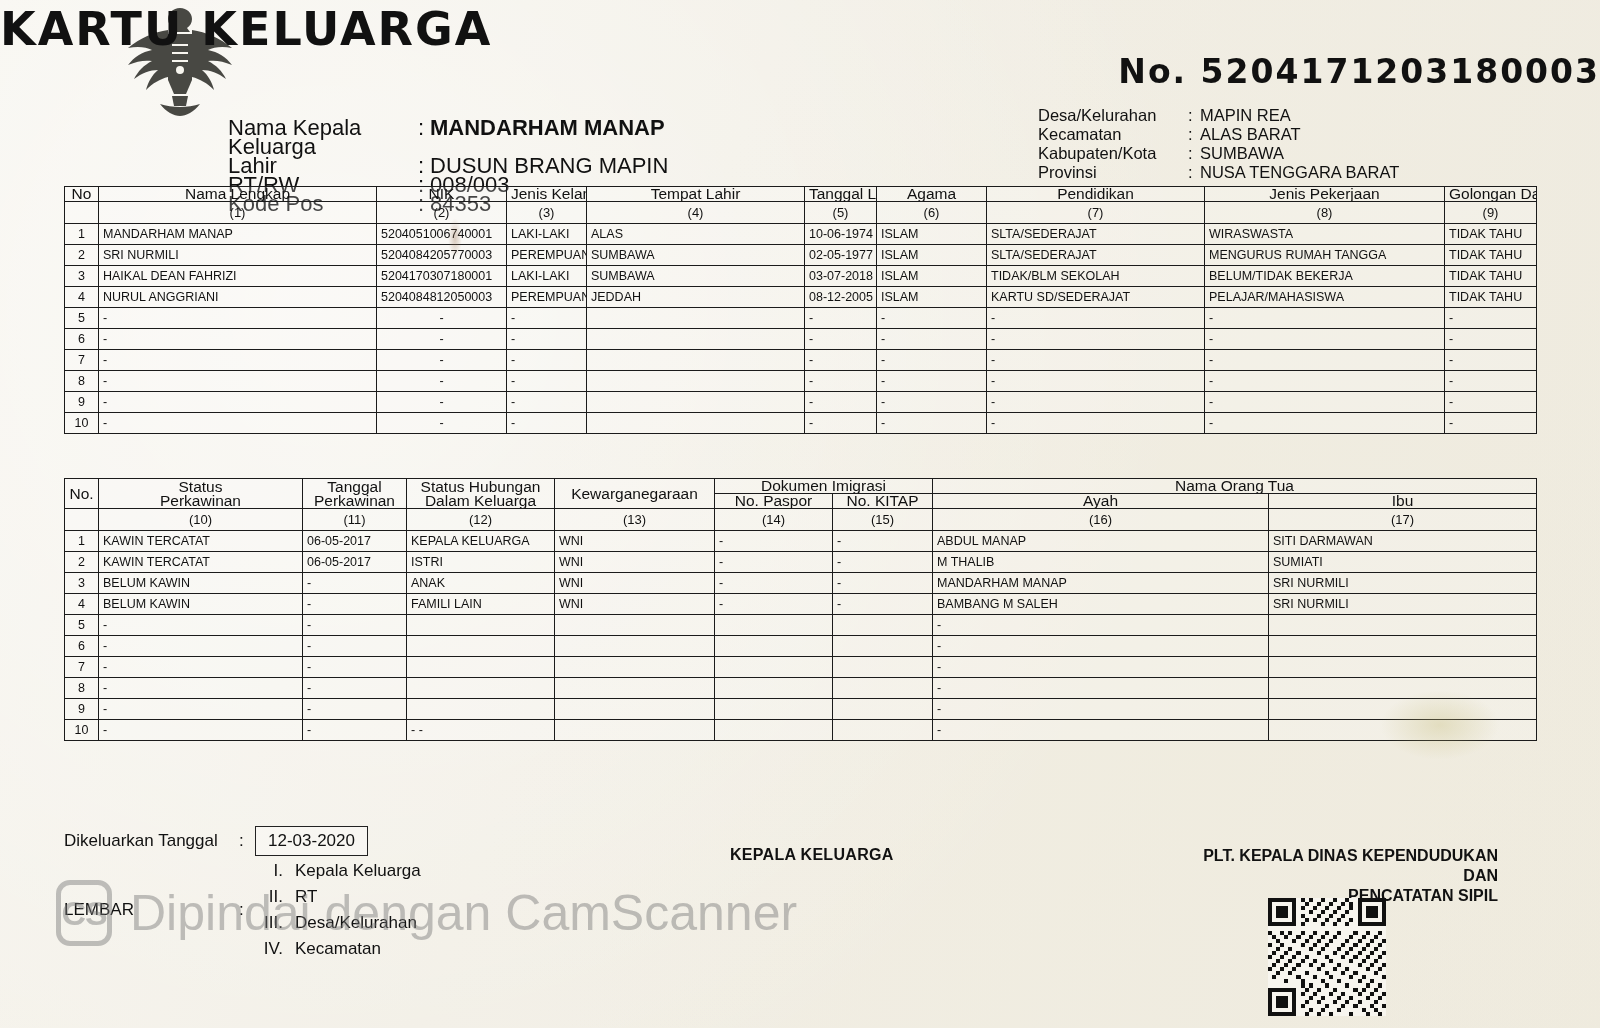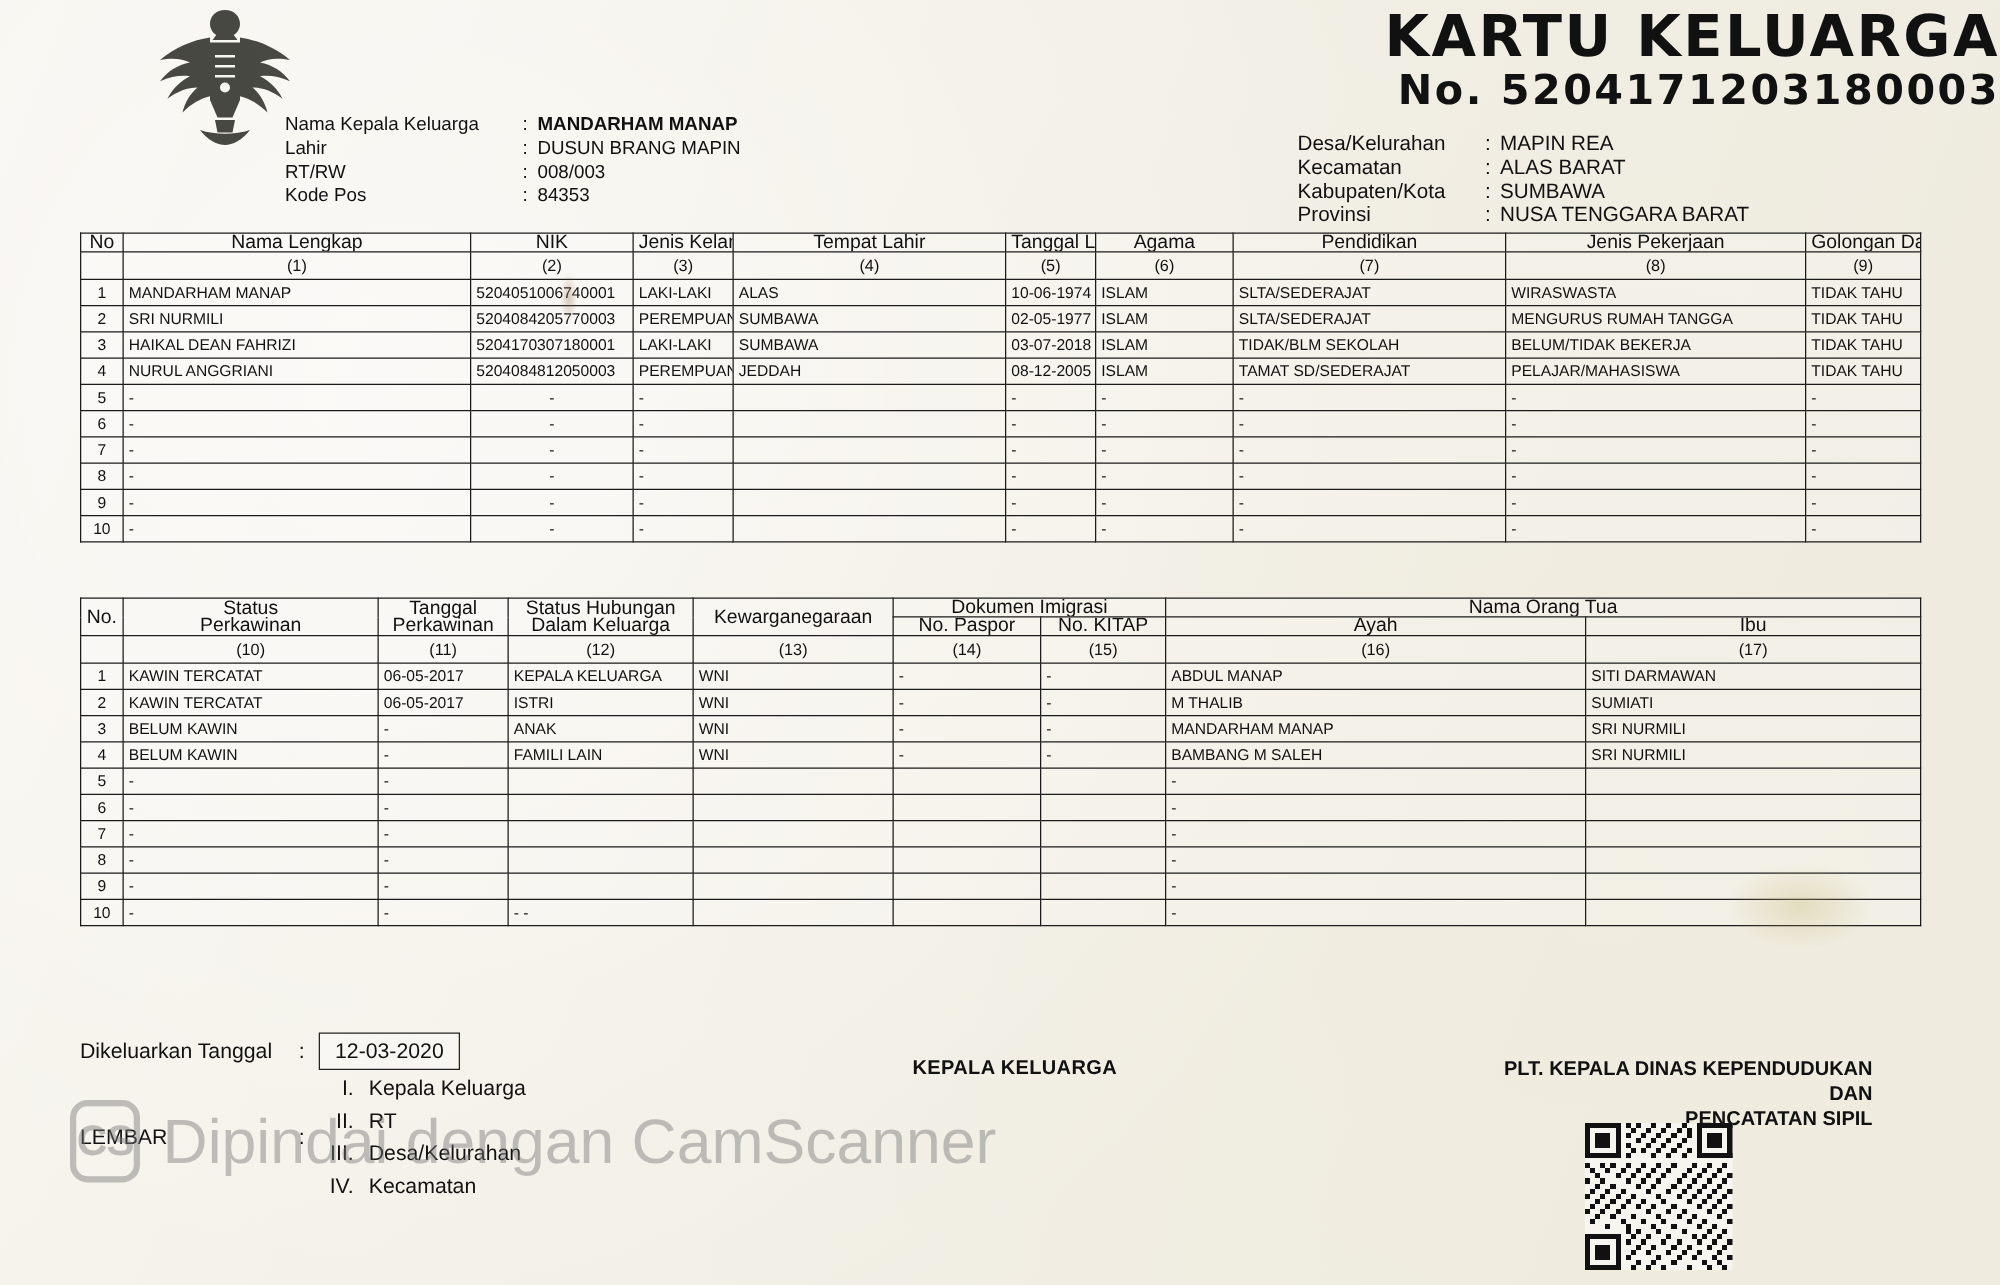--- a/index.html
+++ b/index.html
@@ -21,30 +21,30 @@
       linear-gradient(110deg, #f7f5ef 0%, #f2efe6 40%, #eeeade 100%);
     pointer-events:none;
   }
   .sheet{ position:absolute; inset:0; }
 
   
   .garuda{
     position:absolute; left:110px; top:0px; width:140px; height:130px;
   }
   .title{
-    position:absolute; left:0; top:2px; width:1600px; text-align:right;
+    position:absolute; left:0; top:2px; width:1600px; text-align:left;
     font-family:"DejaVu Sans", sans-serif;
     font-weight:bold; font-size:46px; letter-spacing:2px;
   }
   .kkno{
     position:absolute; left:0; top:52px; width:1600px; text-align:right;
     font-family:"DejaVu Sans", sans-serif;
     font-weight:bold; font-size:33px; letter-spacing:2px;
   }
-  .hdr-left{ position:absolute; left:228px; top:90px; font-size:15px; line-height:19px;}
+  .hdr-left{ position:absolute; left:228px; top:118px; font-size:22px; line-height:19px;}
   .hdr-left .row{ display:flex; }
   .hdr-left .lbl{ width:190px; }
   .hdr-left .sep{ width:12px; }
   .hdr-left .val{ }
   .hdr-left .val.bold{ font-weight:bold; }
 
   .hdr-right{ position:absolute; left:1038px; top:106px; font-size:16.5px; line-height:19px;}
   .hdr-right .row{ display:flex; }
   .hdr-right .lbl{ width:150px; }
   .hdr-right .sep{ width:12px; }
@@ -278,21 +278,21 @@
         <td>TIDAK TAHU</td>
       </tr>
       <tr class="datarow">
         <td class="numcol">4</td>
         <td>NURUL ANGGRIANI</td>
         <td>5204084812050003</td>
         <td>PEREMPUAN</td>
         <td>JEDDAH</td>
         <td>08-12-2005</td>
         <td>ISLAM</td>
-        <td>TAMAT SD/SEDERAJAT</td>
+        <td>KARTU SD/SEDERAJAT</td>
         <td>PELAJAR/MAHASISWA</td>
         <td>TIDAK TAHU</td>
       </tr>
       <tr class="blankrow">
         <td class="numcol">5</td>
         <td>-</td>
         <td style="text-align:center">-</td>
         <td>-</td>
         <td></td>
         <td>-</td>

